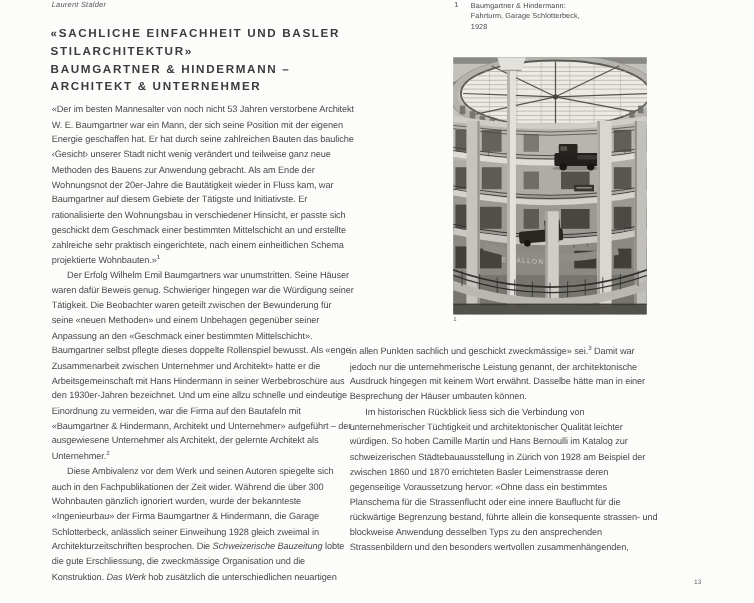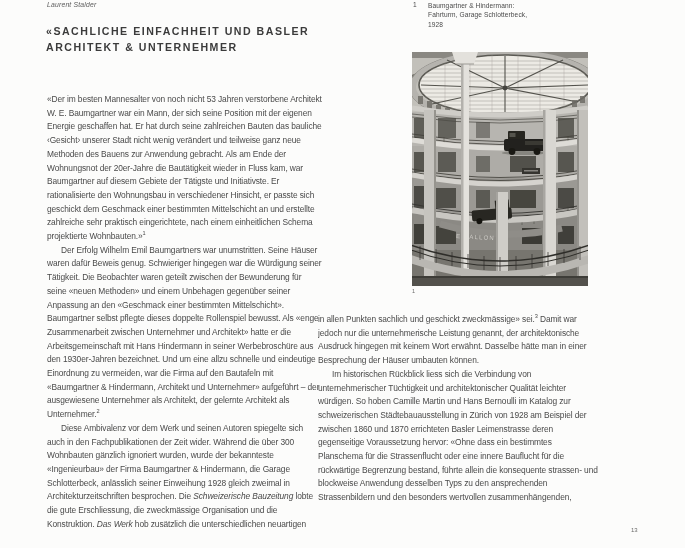--- a/index.html
+++ b/index.html
@@ -51,20 +51,22 @@
 </style>
 </head>
 <body>
 
 <div class="page">
 
   <div class="author">Laurent Stalder</div>
 
   <div class="title">
     <div>«SACHLICHE EINFACHHEIT UND BASLER</div>
+    <div>STILARCHITEKTUR»</div>
+    <div>BAUMGARTNER &amp; HINDERMANN –</div>
     <div>ARCHITEKT &amp; UNTERNEHMER</div>
   </div>
 
   <div class="col col-left">
     <p><span>«Der im besten Mannesalter von noch nicht 53 Jahren verstorbene Architekt W. E. Baumgartner war ein Mann, der sich seine Position mit der eigenen Energie geschaffen hat. Er hat durch seine zahlreichen Bauten das bauliche ‹Gesicht› unserer Stadt nicht wenig verändert und teilweise ganz neue Methoden des Bauens zur Anwendung gebracht. Als am Ende der Wohnungsnot der 20er-Jahre die Bautätigkeit wieder in Fluss kam, war Baumgartner auf diesem Gebiete der Tätigste und Initiativste. Er rationalisierte den Wohnungsbau in verschiedener Hinsicht, er passte sich geschickt dem Geschmack einer bestimmten Mittelschicht an und erstellte zahlreiche sehr praktisch eingerichtete, nach einem einheitlichen Schema projektierte Wohnbauten.»</span><sup>1</sup></p>
     <p class="indent"><span>Der Erfolg Wilhelm Emil Baumgartners war unumstritten. Seine Häuser waren dafür Beweis genug. Schwieriger hingegen war die Würdigung seiner Tätigkeit. Die Beobachter waren geteilt zwischen der Bewunderung für seine «neuen Methoden» und einem Unbehagen gegenüber seiner Anpassung an den «Geschmack einer bestimmten Mittelschicht». Baumgartner selbst pflegte dieses doppelte Rollenspiel bewusst. Als «enge Zusammenarbeit zwischen Unternehmer und Architekt» hatte er die Arbeitsgemeinschaft mit Hans Hindermann in seiner Werbebroschüre aus den 1930er-Jahren bezeichnet. Und um eine allzu schnelle und eindeutige Einordnung zu vermeiden, war die Firma auf den Bautafeln mit «Baumgartner &amp; Hindermann, Architekt und Unternehmer» aufgeführt – der ausgewiesene Unternehmer als Architekt, der gelernte Architekt als Unternehmer.</span><sup>2</sup></p>
     <p class="indent"><span>Diese Ambivalenz vor dem Werk und seinen Autoren spiegelte sich auch in den Fachpublikationen der Zeit wider. Während die über 300 Wohnbauten gänzlich ignoriert wurden, wurde der bekannteste «Ingenieurbau» der Firma Baumgartner &amp; Hindermann, die Garage Schlotterbeck, anlässlich seiner Einweihung 1928 gleich zweimal in Architekturzeitschriften besprochen. Die </span><i>Schweizerische Bauzeitung</i><span> lobte die gute Erschliessung, die zweckmässige Organisation und die Konstruktion. </span><i>Das Werk</i><span> hob zusätzlich die unterschiedlichen neuartigen Materialien und die technischen Installationen hervor, um abschliessend festzuhalten, dass der «Ausbau der Anlage</span></p>
   </div>
 
   <div class="cap-num">1</div>

